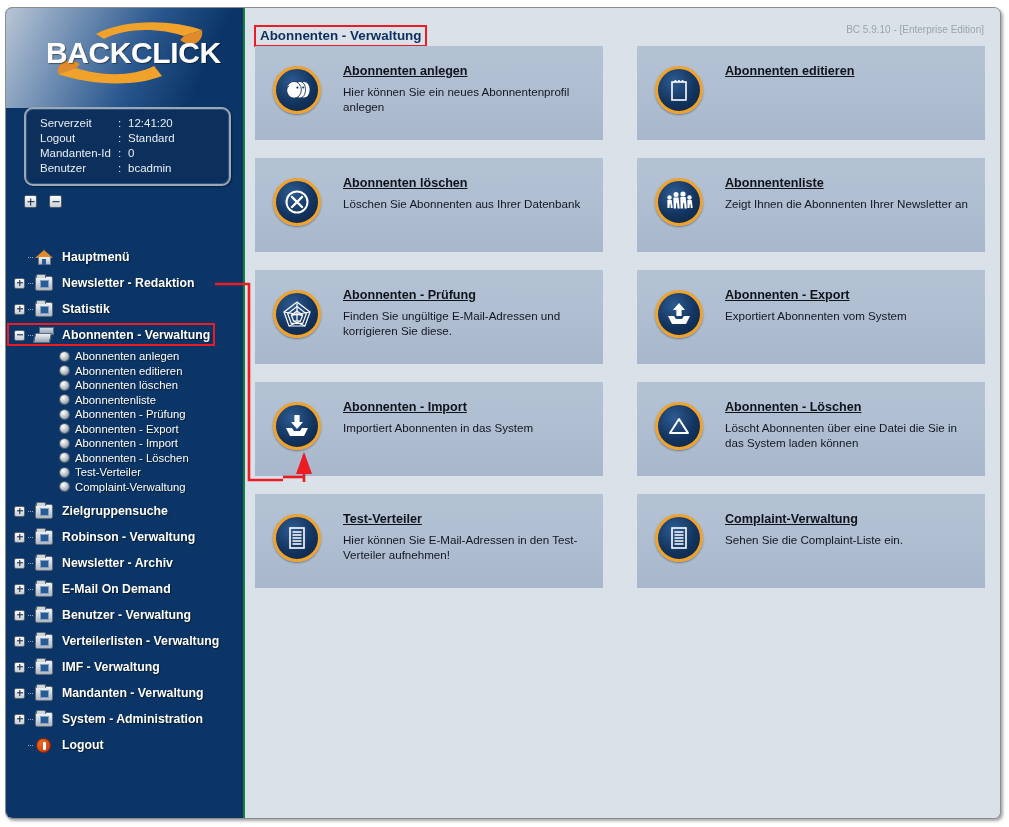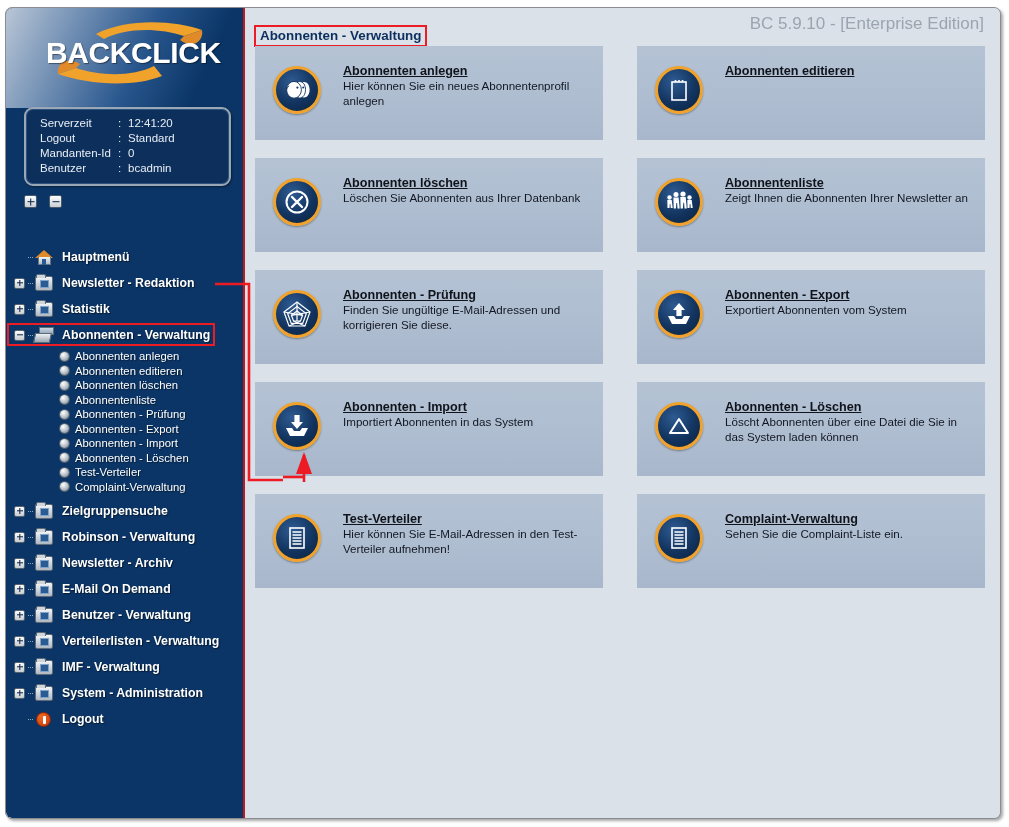--- a/index.html
+++ b/index.html
@@ -32,21 +32,21 @@
     border-radius: 6px;
     overflow: hidden;
   }
 
   
   #sidebar {
     position: relative;
     width: 239px;
     flex: 0 0 239px;
     background: #0b3566;
-    border-right: 2px solid #b91c1c;
+    border-right: 2px solid #15803d;
     overflow: hidden;
   }
   
   #sidebar:before {
     content: "";
     position: absolute;
     left: 0; top: 0; width: 239px; height: 100px;
     background: linear-gradient(115deg, #b9c6d6 0%, #7e99ba 22%, #28568d 55%, #0b3566 80%);
   }
 
@@ -244,22 +244,22 @@
     left: 9px; top: 17px;
     font-size: 13.4px; font-weight: bold;
     color: #0b2f5e;
     padding: 1px 4px 2px 4px;
     border: 2px solid #ed1c24;
     background: #dbe1e8;
     white-space: nowrap;
   }
   .version {
     position: absolute;
-    right: 16px; top: 6px;
-    font-size: 17px;
+    right: 16px; top: 16px;
+    font-size: 10px;
     color: #9aa5b0;
     white-space: nowrap;
   }
   .cards {
     display: grid;
     grid-template-columns: 1fr 1fr;
     gap: 18px 34px;
     padding: 0 15px 0 10px;
   }
   .card {
@@ -272,21 +272,21 @@
   }
   .card-icon { flex: 0 0 48px; width: 48px; height: 48px; margin-top: 8px; }
   .card-body { padding-left: 22px; padding-top: 3px; }
   .card-title {
     font-size: 12.6px; font-weight: bold; color: #10131a;
     text-decoration: underline;
     cursor: pointer;
     display: inline-block;
   }
   .card-desc {
-    margin-top: 0;
+    margin-top: 6px;
     font-size: 11.6px; color: #121722;
     line-height: 14.5px;
     max-width: 270px;
   }
   .badge-circle {
     width: 48px; height: 48px; border-radius: 50%;
     background: radial-gradient(circle at 38% 30%, #2e5b92 0%, #12345f 55%, #0c223f 100%);
     border: 3px solid #f0a22a;
     display: flex; align-items: center; justify-content: center;
     box-shadow: 0 1px 2px rgba(0,0,0,0.35);
@@ -510,20 +510,31 @@
           <div class="nav-item">
             <span class="twisty">
                 <i class="h"></i>
                 <i class="v"></i>
               </span>
             <span class="dotted"></span>
             <span class="ico">
                 <span class="folder"></span>
               </span>
             <span class="lbl">IMF - Verwaltung</span>
+          </div>
+          <div class="nav-item">
+            <span class="twisty">
+                <i class="h"></i>
+                <i class="v"></i>
+              </span>
+            <span class="dotted"></span>
+            <span class="ico">
+                <span class="folder"></span>
+              </span>
+            <span class="lbl">Mandanten - Verwaltung</span>
           </div>
           <div class="nav-item">
             <span class="twisty">
                 <i class="h"></i>
                 <i class="v"></i>
               </span>
             <span class="dotted"></span>
             <span class="ico">
                 <span class="folder"></span>
               </span>

